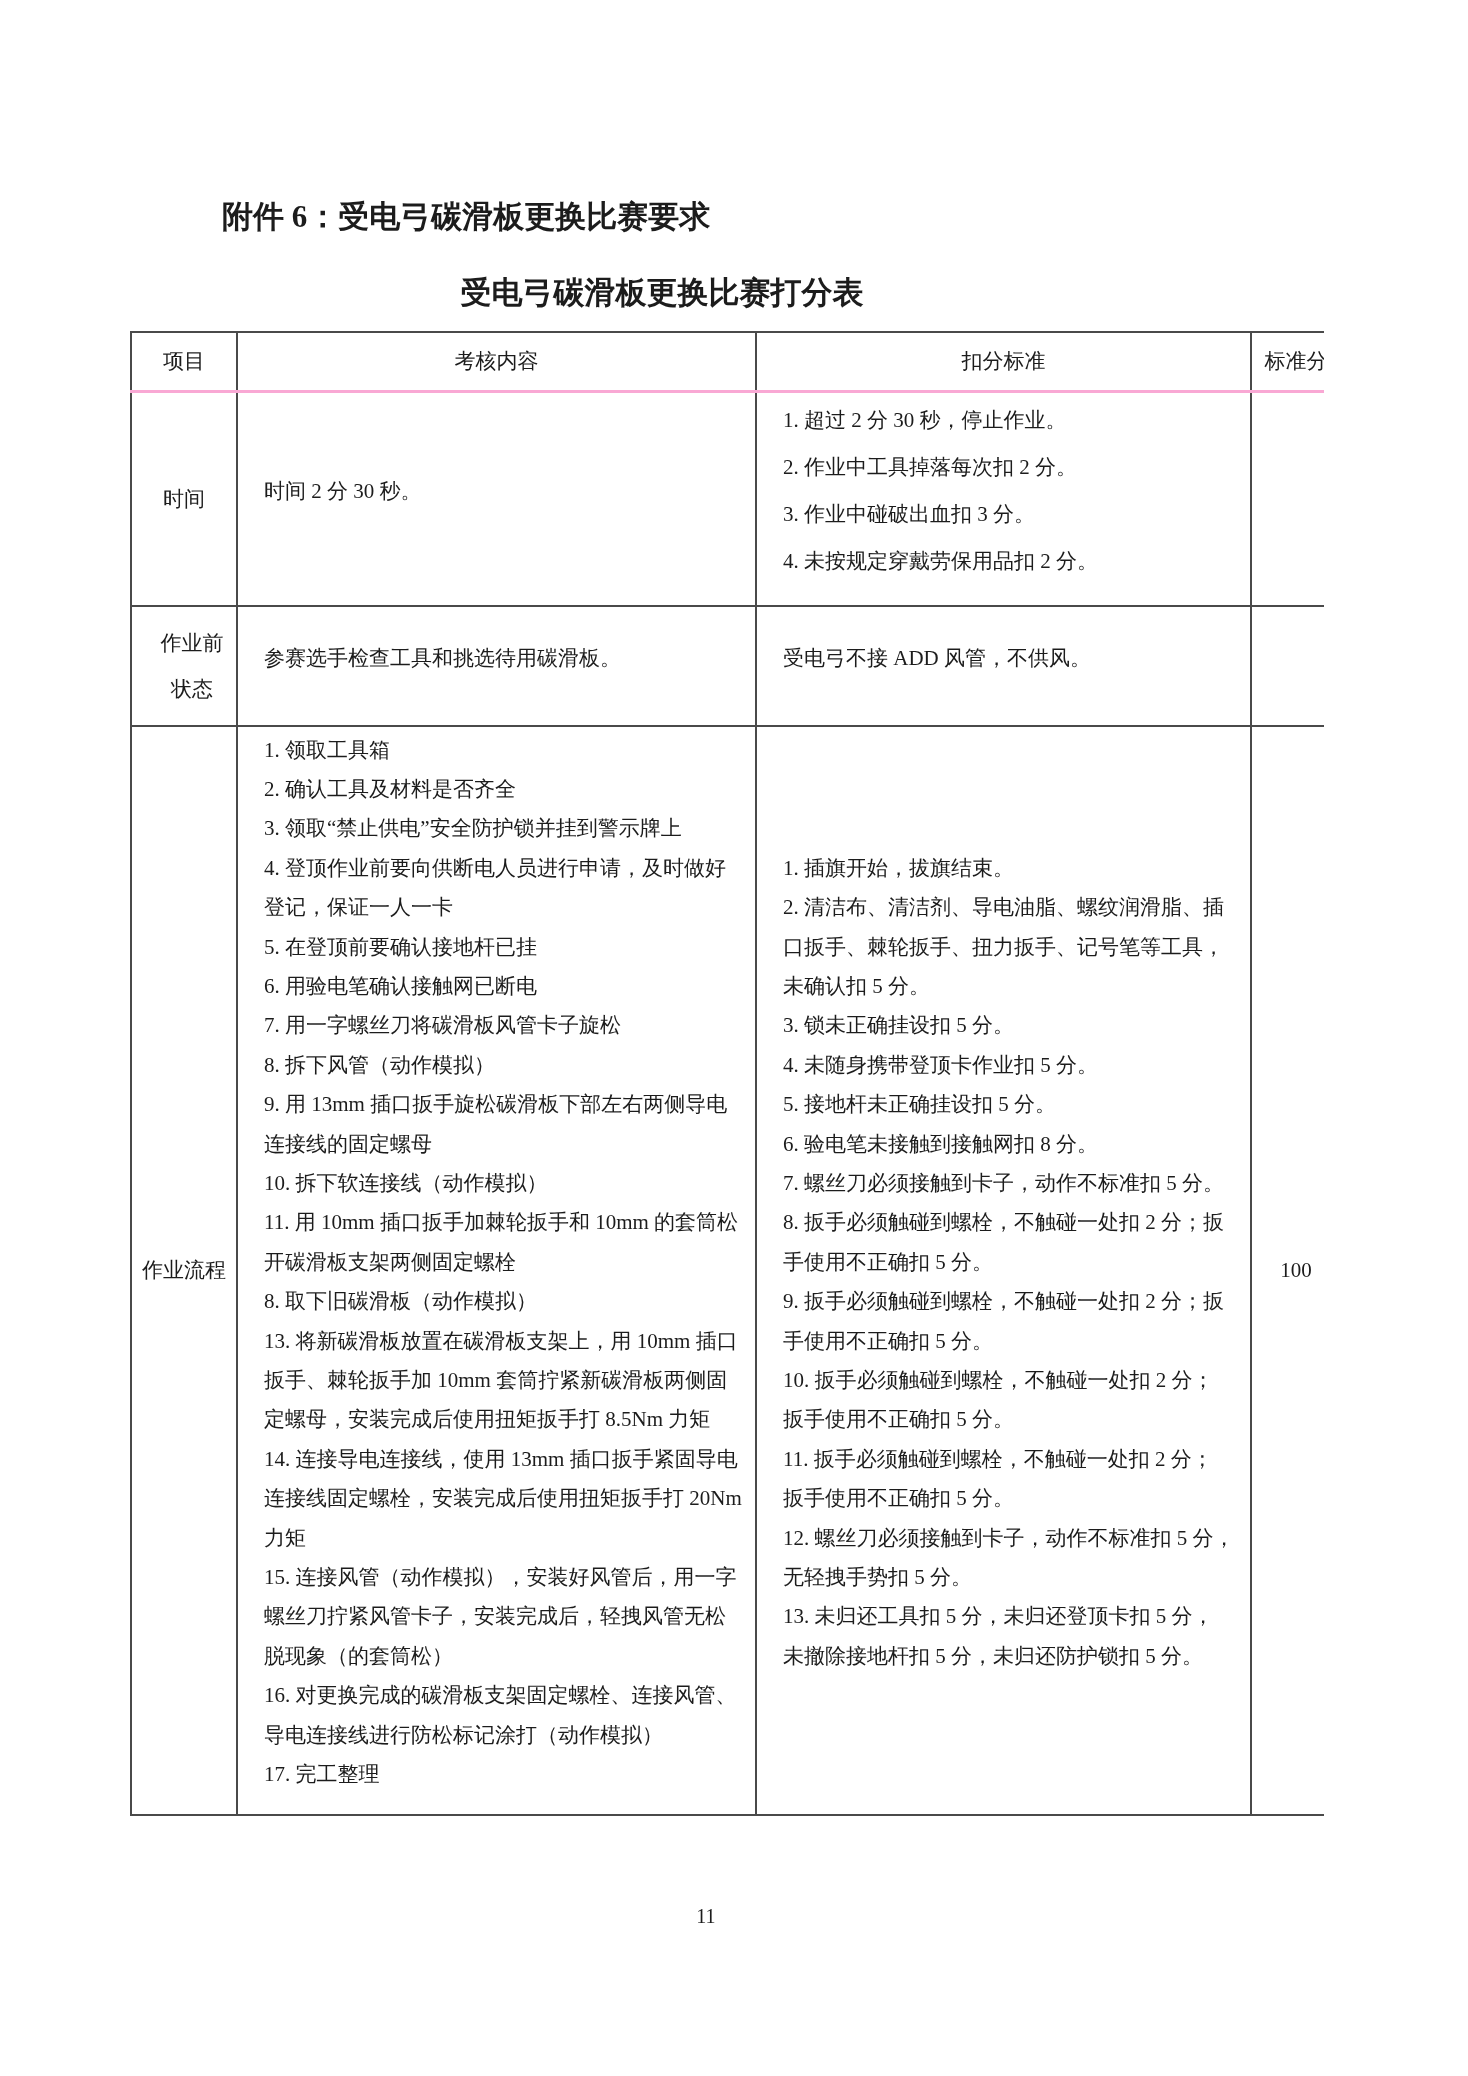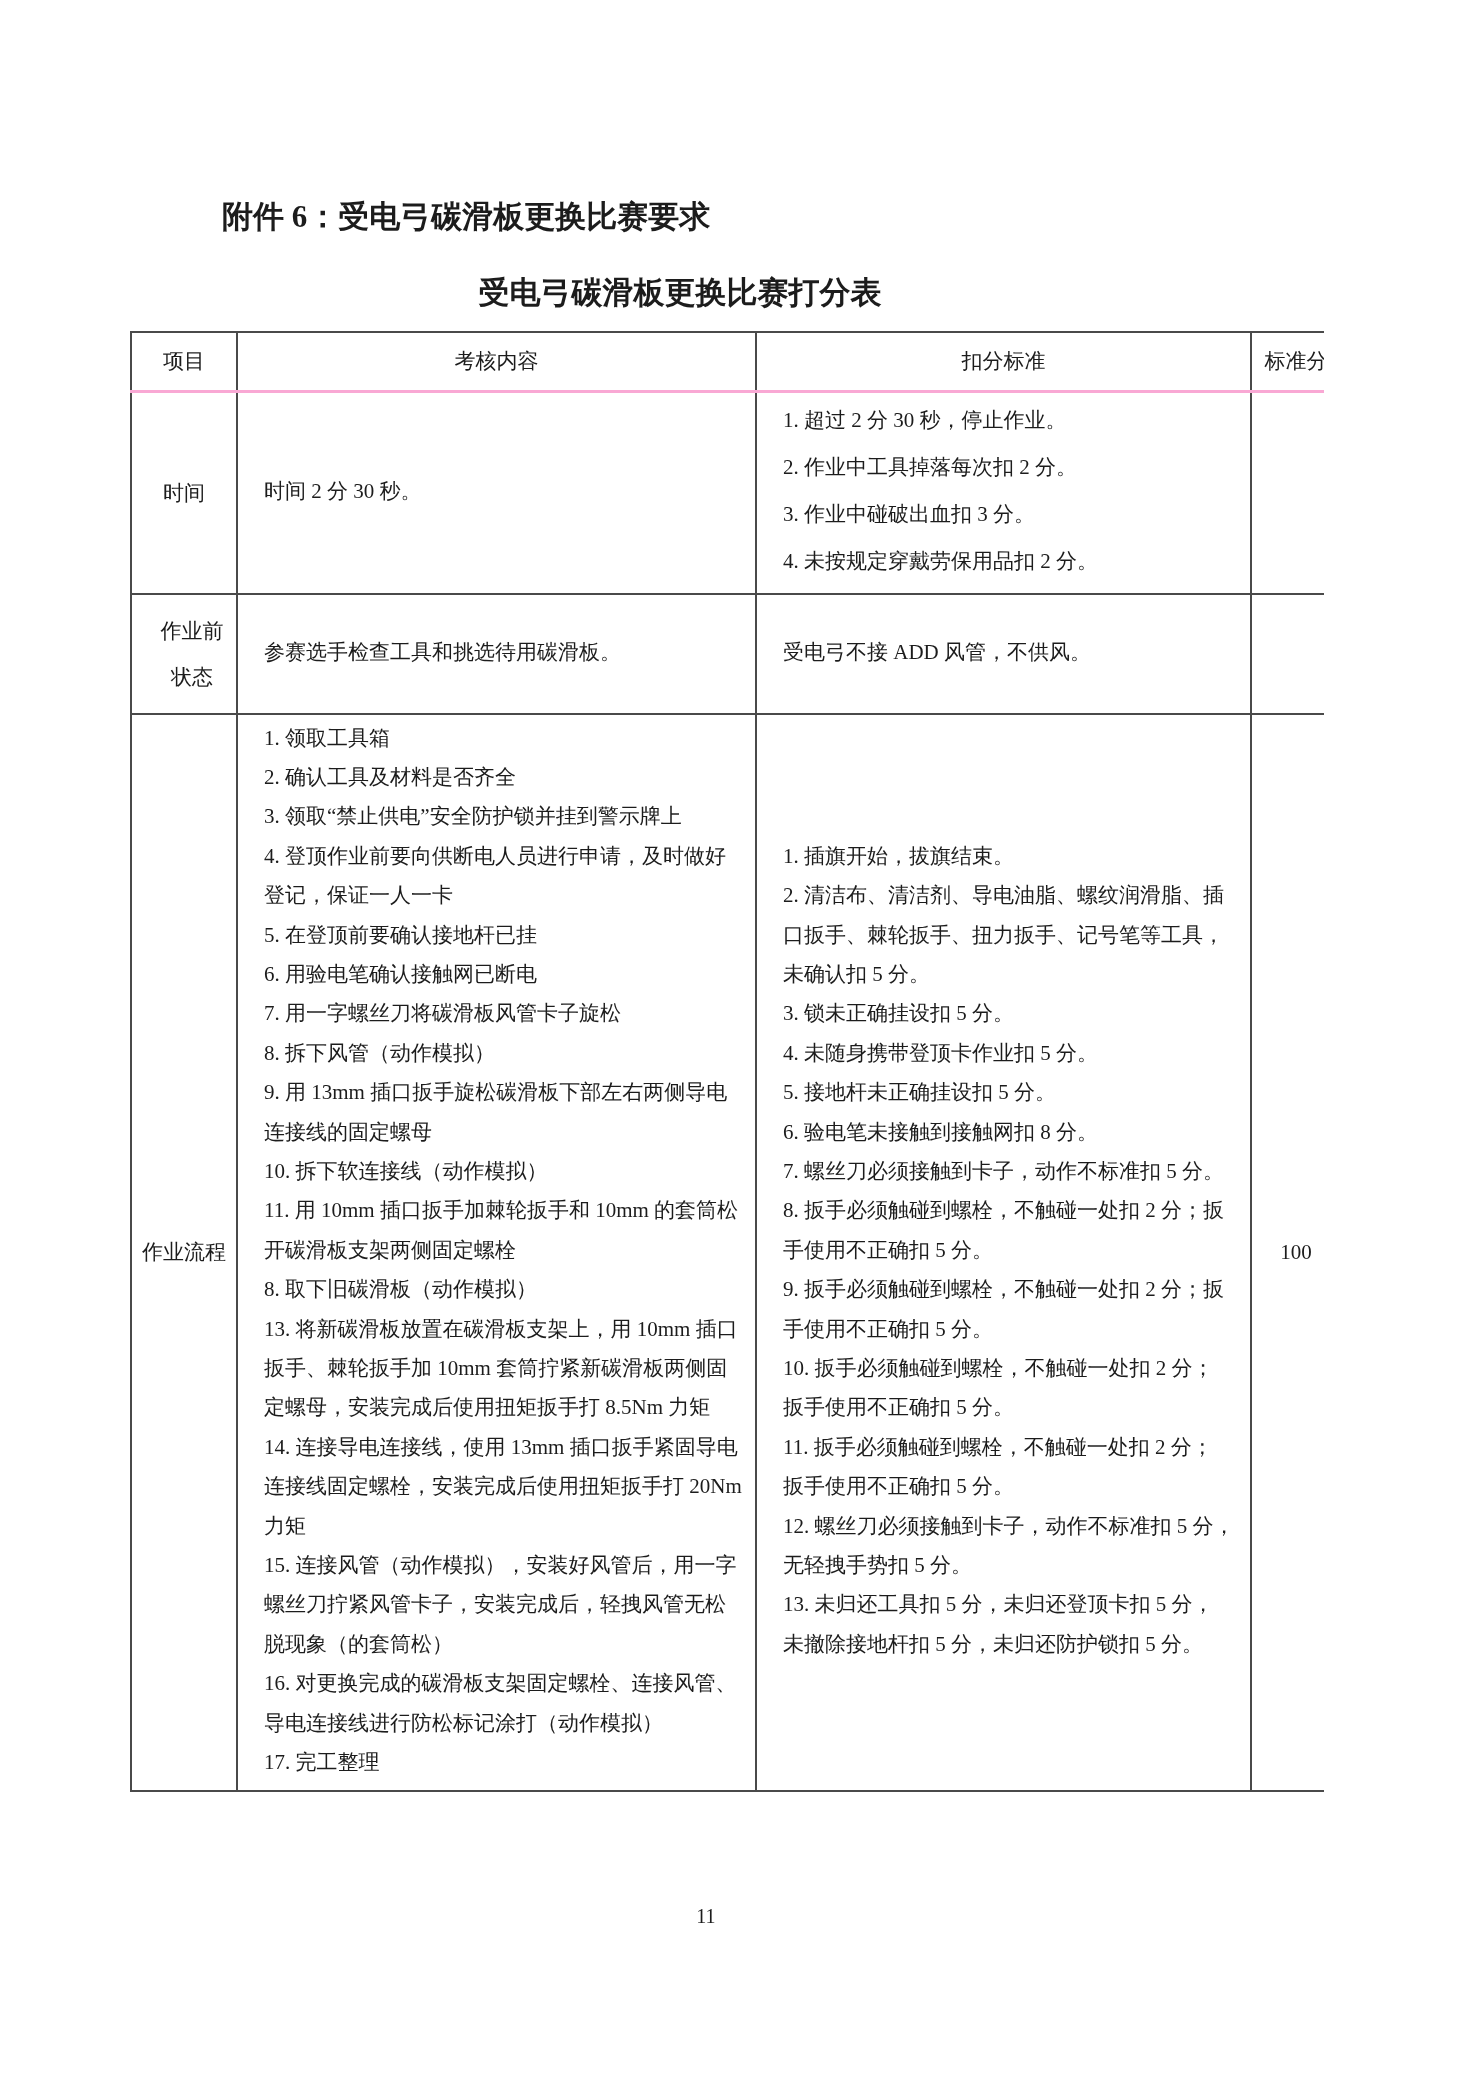--- a/index.html
+++ b/index.html
@@ -10,21 +10,21 @@
     font-family:"Liberation Serif","DejaVu Serif",serif;
     color:#1c1c1c;
     overflow:hidden;
   }
   .attachment-title{
     position:absolute;left:222px;top:196px;
     font-size:31px;font-weight:bold;white-space:nowrap;
   }
   .table-title{
     position:absolute;left:0;top:272px;width:100%;
-    text-align:center;font-size:31px;font-weight:bold;padding-left:18px;
+    text-align:center;font-size:31px;font-weight:bold;
   }
   table.score{
     position:absolute;left:130px;top:331px;
     width:1210px;
     border-collapse:collapse;table-layout:fixed;
     font-size:21px;color:#1c1c1c;
   }
   table.score td,table.score th{
     border:2px solid #4a4a4a;
     padding:0;vertical-align:middle;overflow:hidden;
@@ -34,21 +34,21 @@
   .col1{width:106px;}
   .col2{width:519px;}
   .col3{width:495px;}
   .col4{width:90px;}
   tr.hrow{height:59px;}
   tr.r-time{height:188px;}
   tr.r-pre{height:120px;}
   tr.r-proc{height:1068px;}
   tr.r-tools{height:78px;}
   .center{text-align:center;}
-  .cell-lines{padding:4px 10px 8px 26px;}
+  .cell-lines{padding:4px 10px 20px 26px;}
   .cell-lines .line{white-space:nowrap;}
   .lh47 .line{line-height:47px;}
   .lh40 .line{line-height:39.4px;}
   .lh34 .line{line-height:34px;}
   .item-lines{text-align:center;}
   .item-lines .line{line-height:46px;white-space:nowrap;padding-left:16px;}
   .page-number{
     position:absolute;left:0;top:1905px;width:100%;
     text-align:center;font-size:20px;margin-left:44px;
   }

